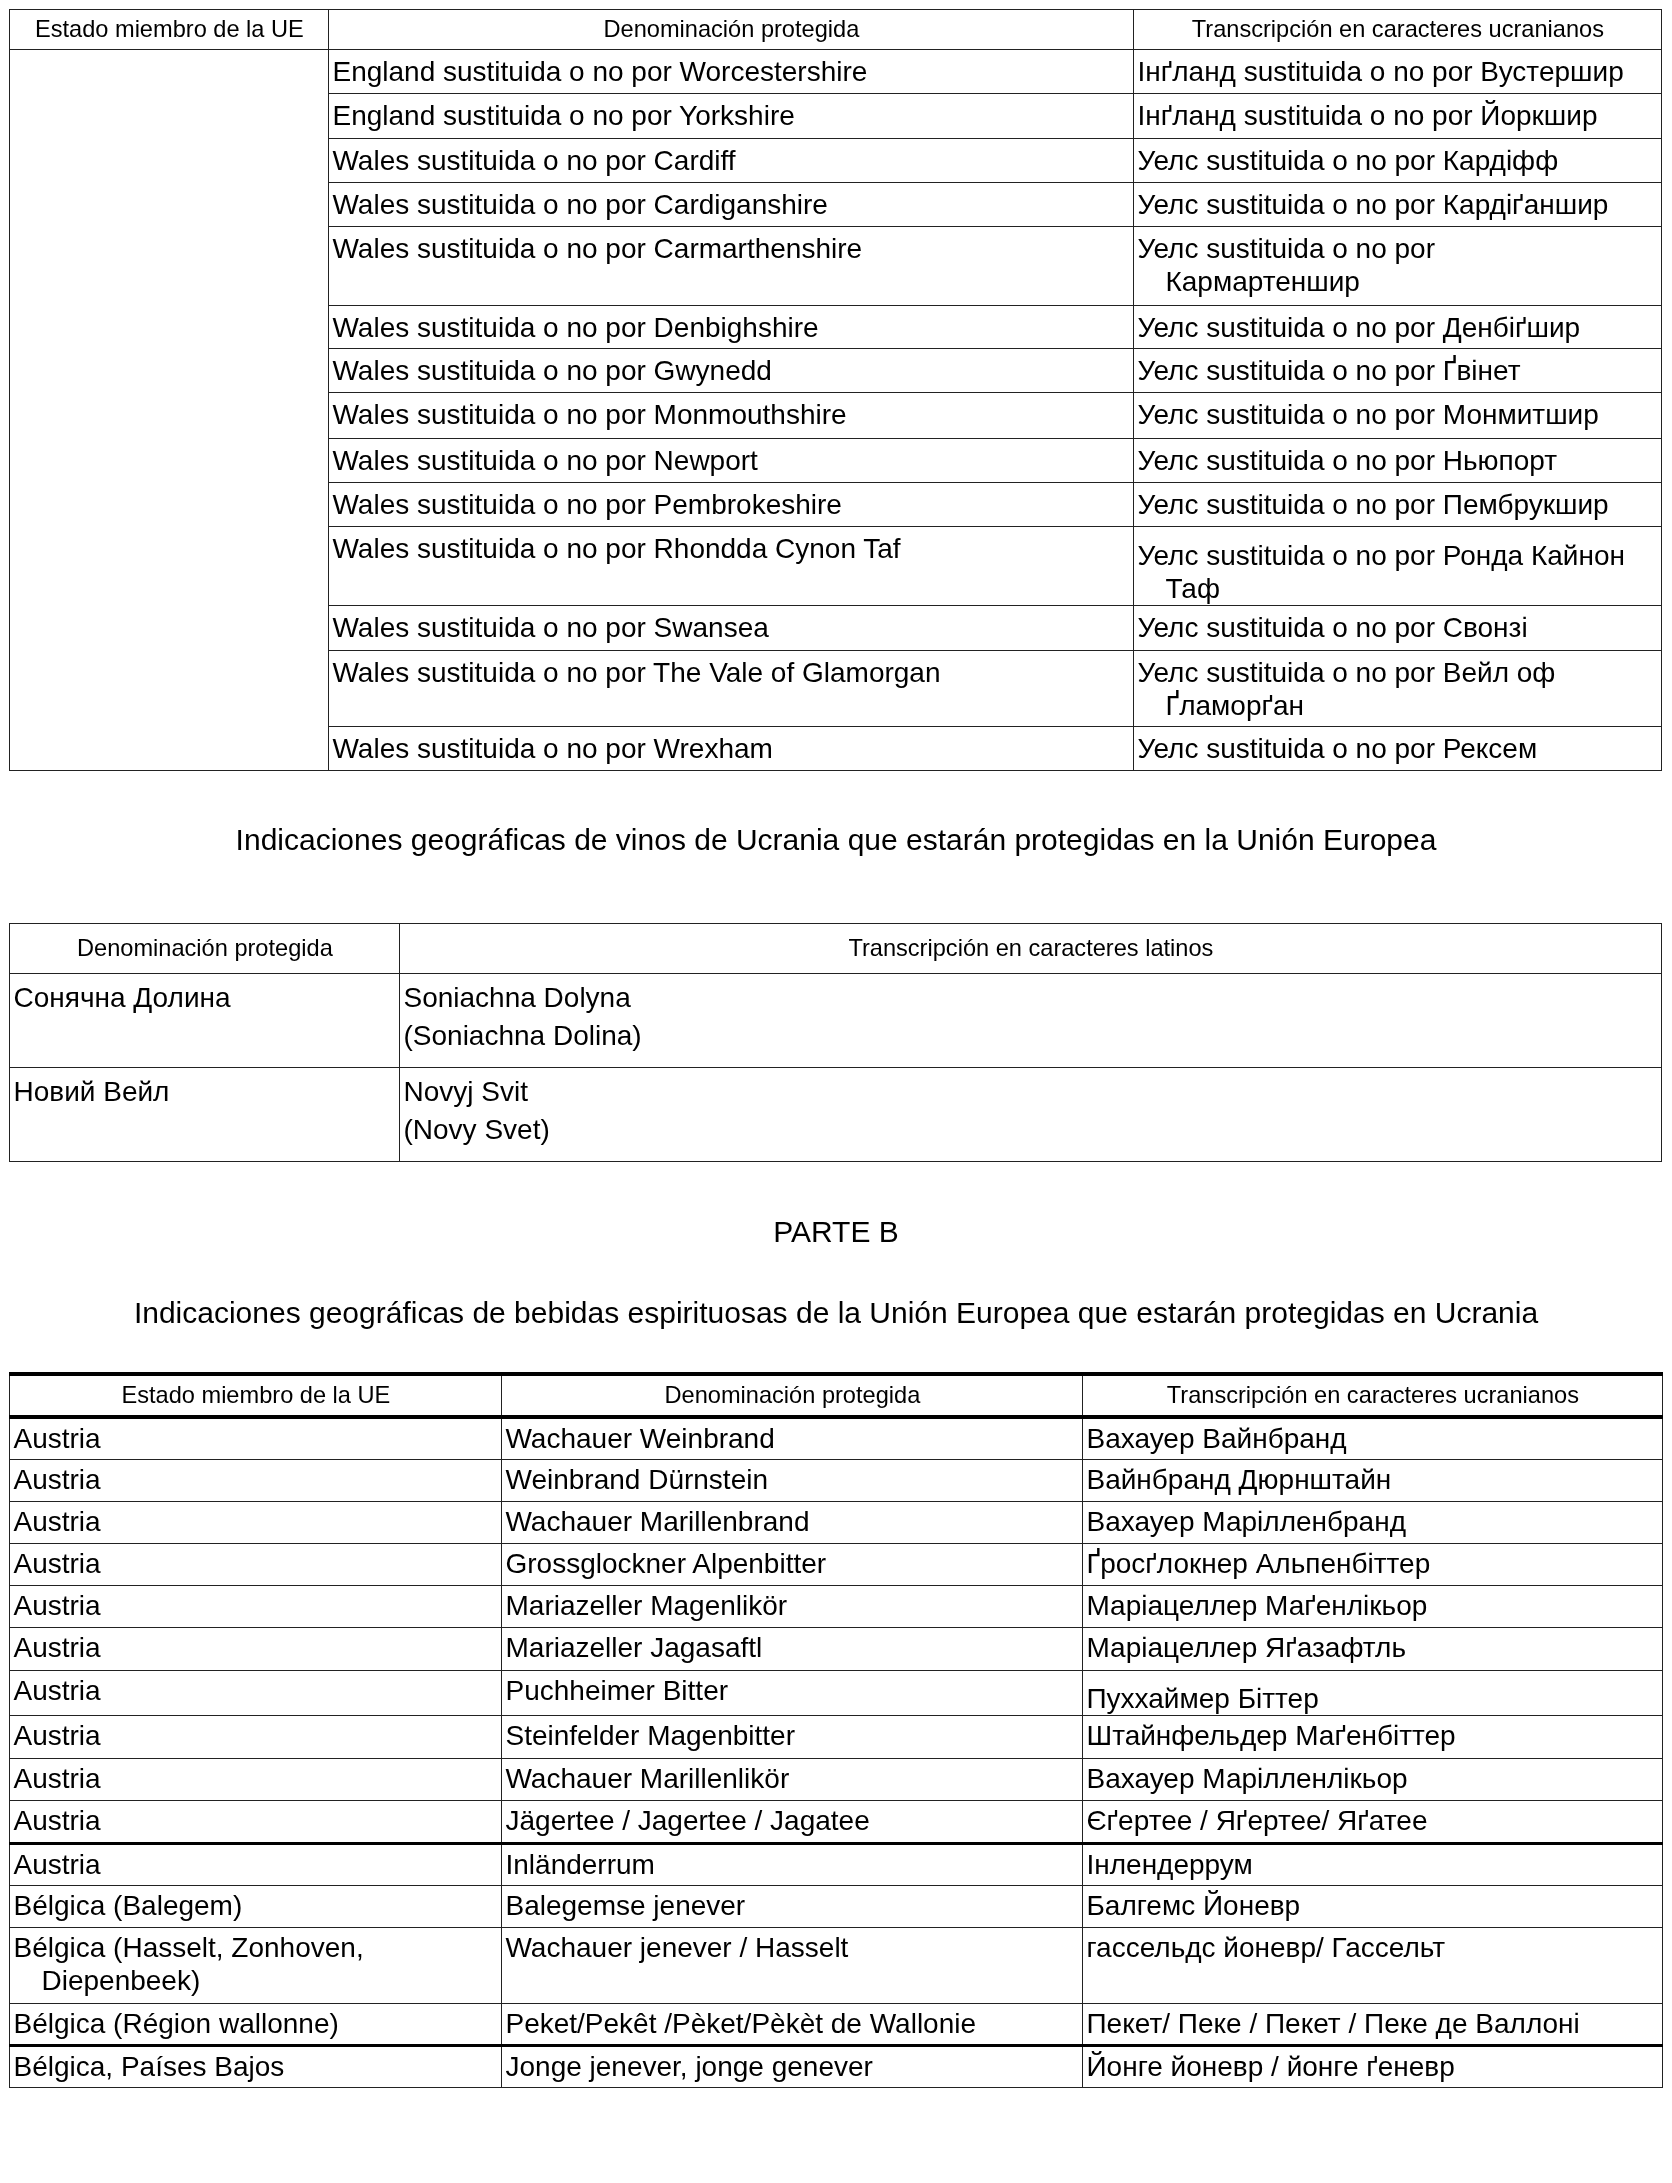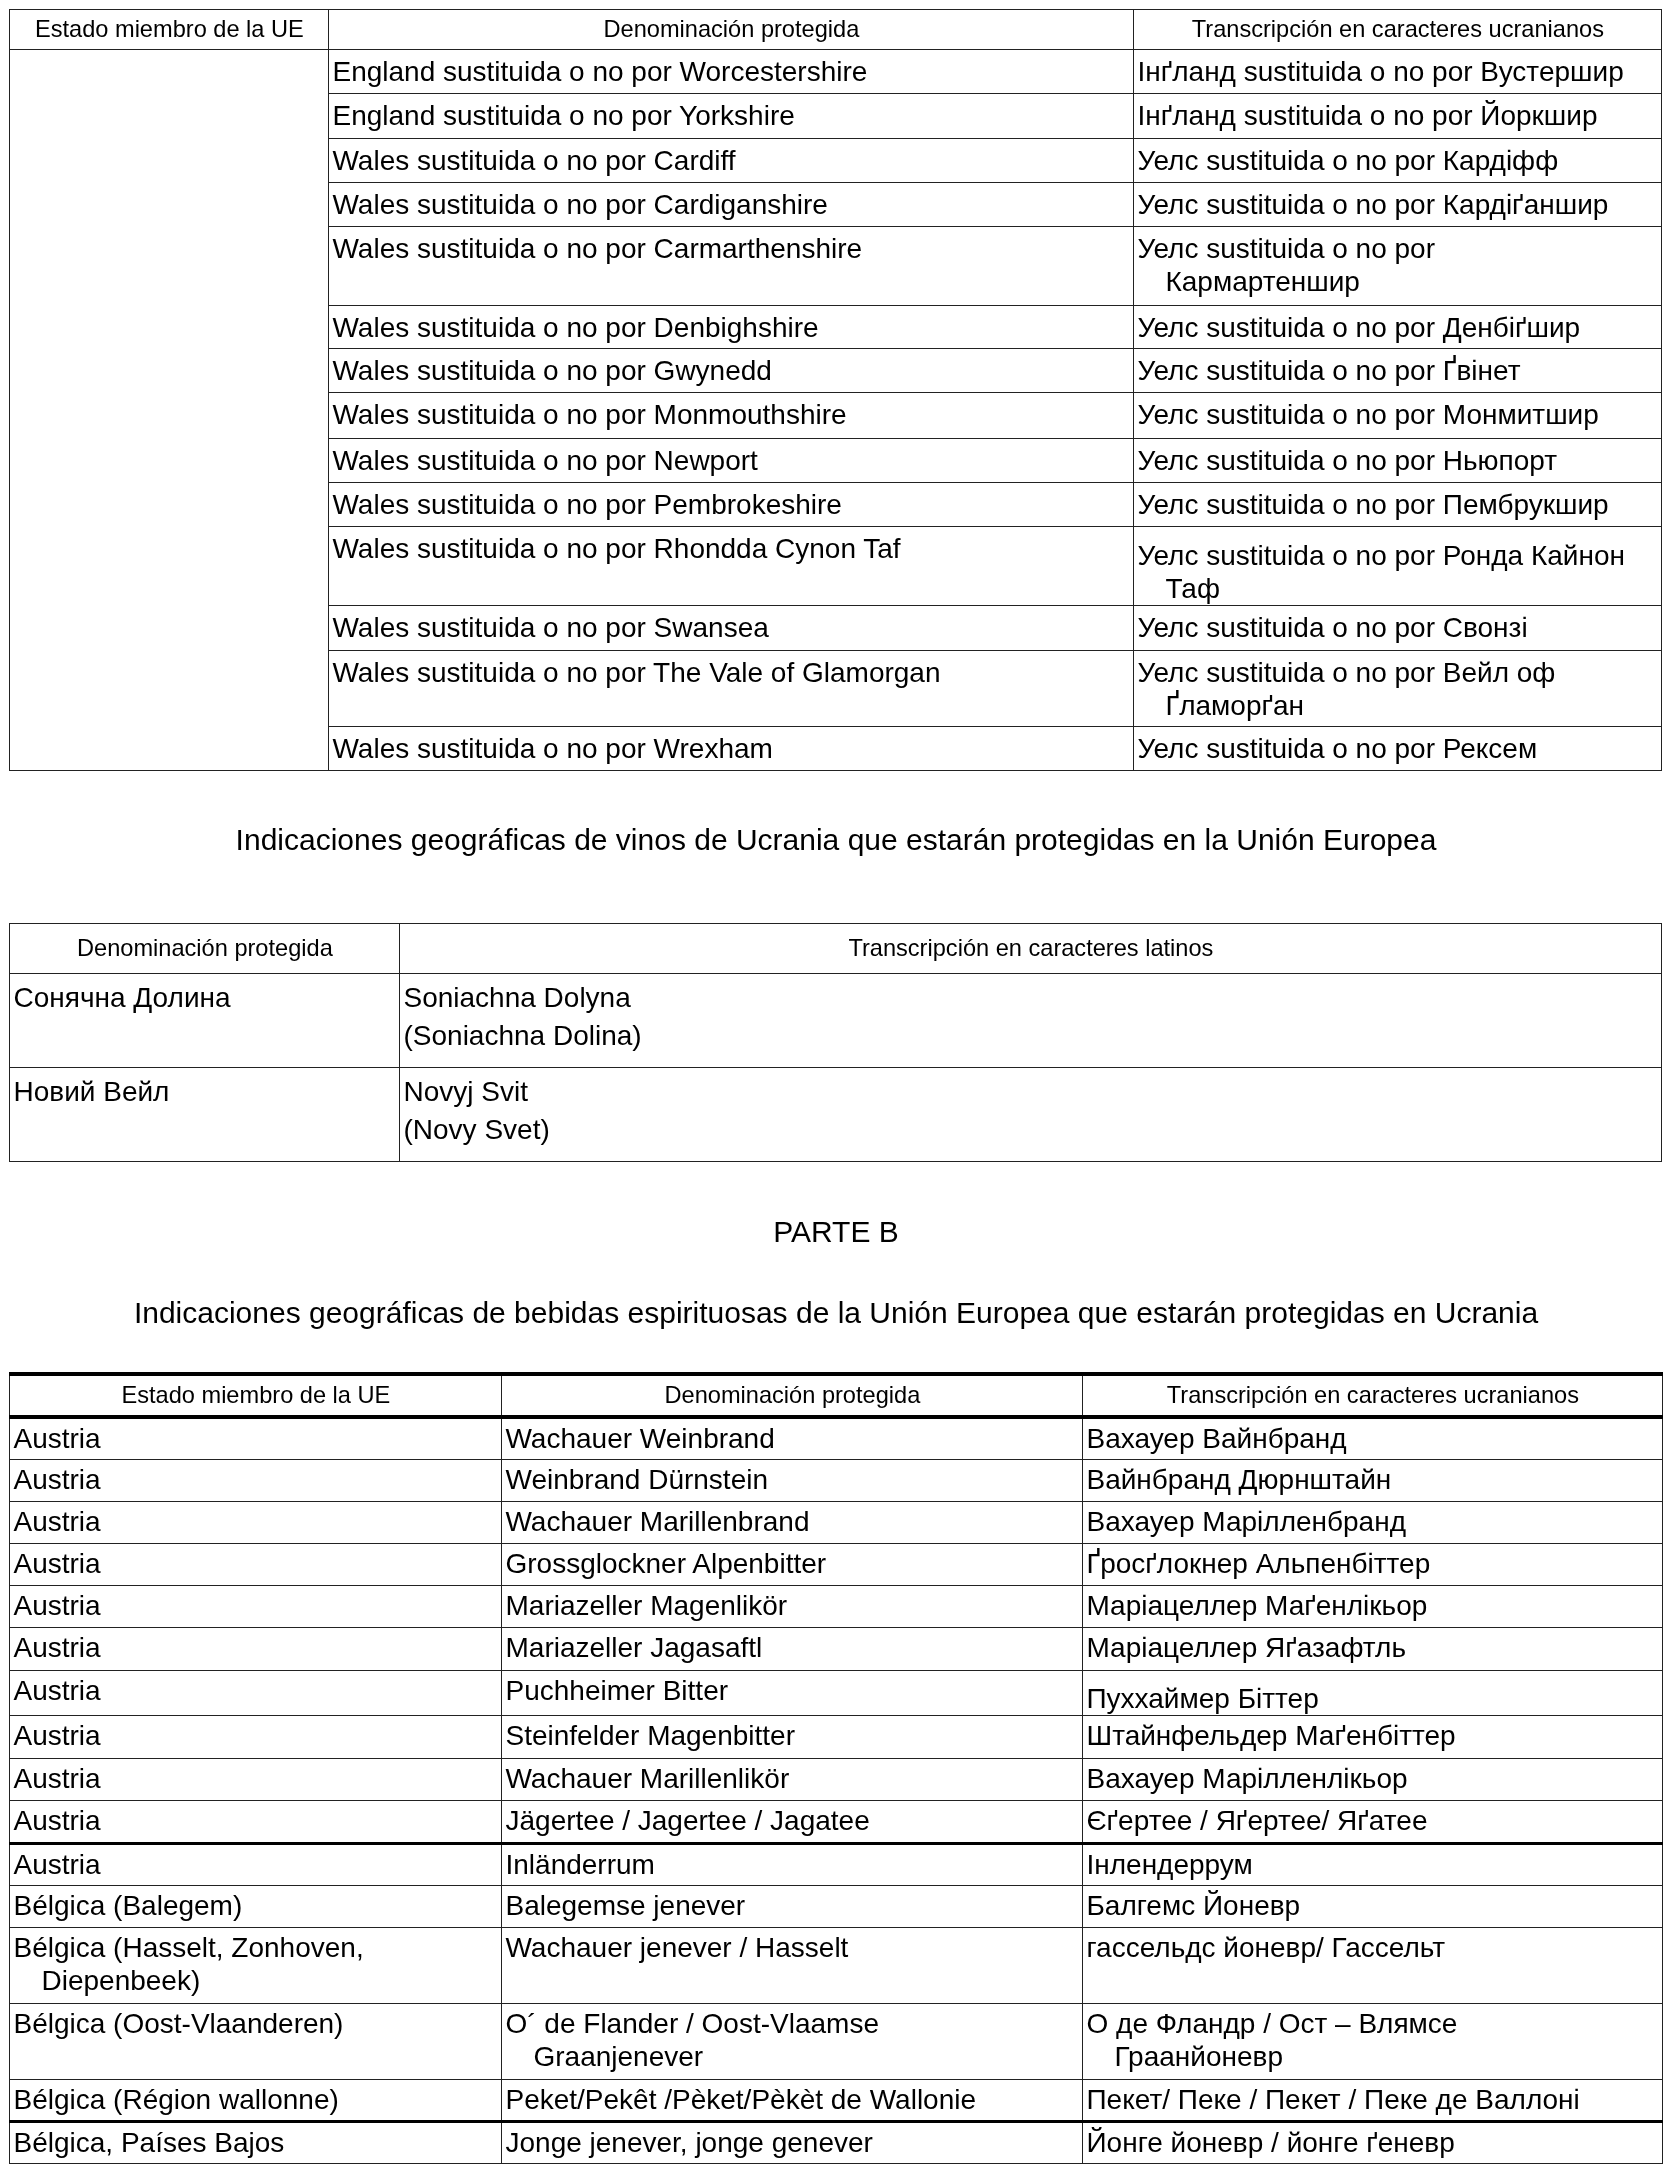--- a/index.html
+++ b/index.html
@@ -357,33 +357,20 @@
           <span style="display: block;">Bélgica (Hasselt, Zonhoven,</span>
           <span class="cont" style="display: block;">Diepenbeek)</span>
         </td>
         <td>
           <span style="display: block;">Wachauer jenever / Hasselt</span>
         </td>
         <td>
           <span style="display: block;">гассельдс йоневр/ Гассельт</span>
         </td>
       </tr>
-      <tr style="height: 76px;">
-        <td>
-          <span style="display: block;">Bélgica (Oost-Vlaanderen)</span>
-        </td>
-        <td>
-          <span style="display: block;">O´ de Flander / Oost-Vlaamse</span>
-          <span class="cont" style="display: block;">Graanjenever</span>
-        </td>
-        <td>
-          <span style="display: block;">О де Фландр / Ост – Влямсе</span>
-          <span class="cont" style="display: block;">Гра­анйоневр</span>
-        </td>
-      </tr>
       <tr style="height: 42px;">
         <td>
           <span style="display: block;">Bélgica (Région wallonne)</span>
         </td>
         <td>
           <span style="display: block;"> Peket/Pekêt /Pèket/Pèkèt de Wallonie</span>
         </td>
         <td>
           <span style="display: block;">Пекет/ Пеке / Пекет / Пеке де Валлоні</span>
         </td>

